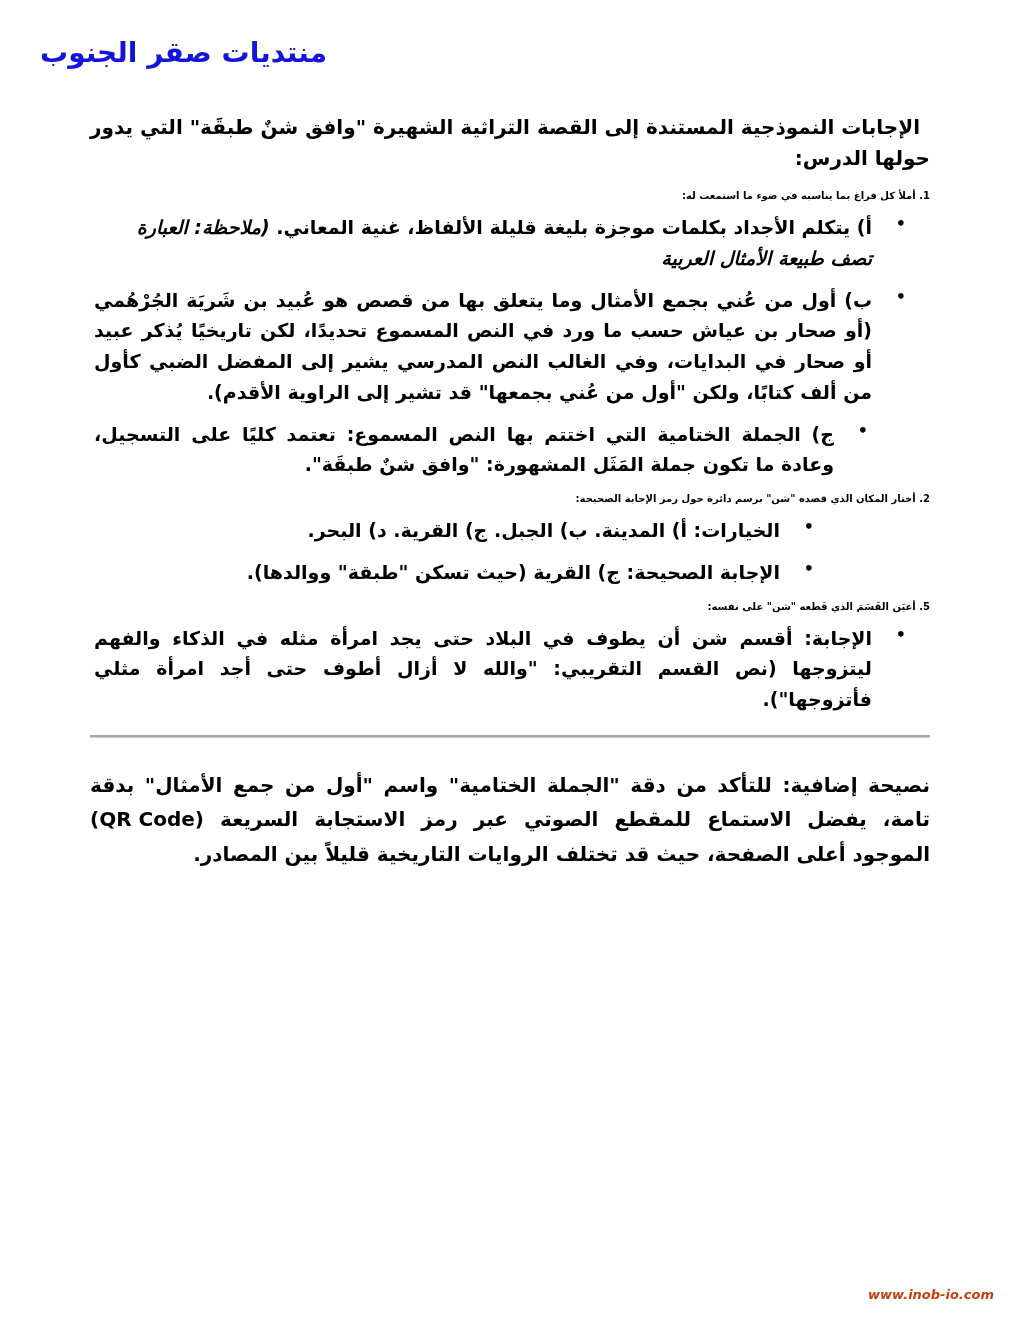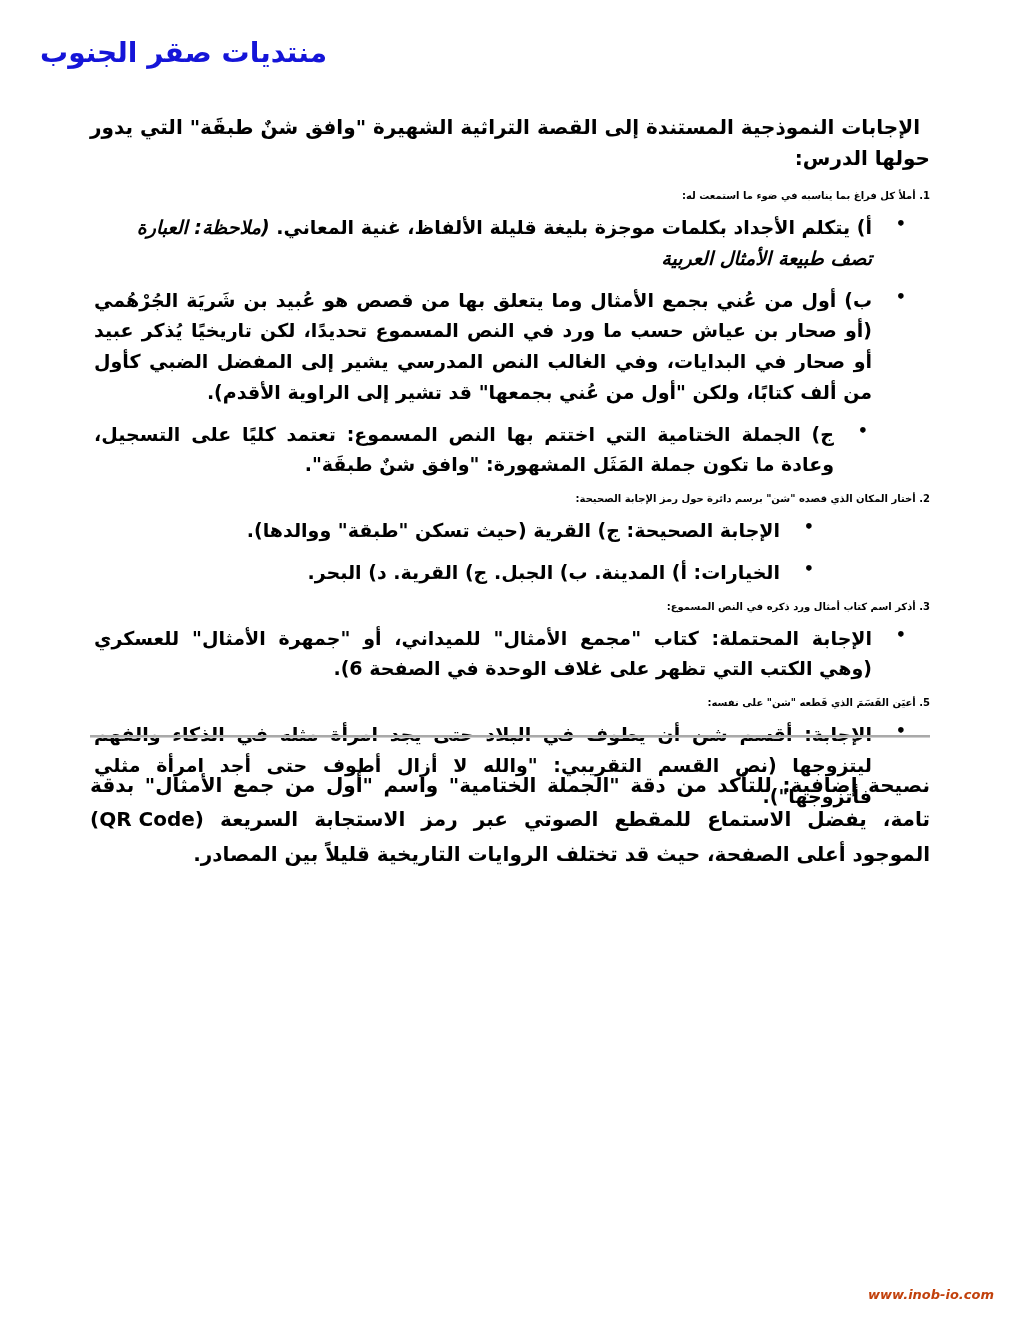--- a/index.html
+++ b/index.html
@@ -208,31 +208,25 @@
       <ul class="bullets">
         <li class="short"><span>أ) يتكلم الأجداد بكلمات موجزة بليغة قليلة الألفاظ، غنية المعاني. </span><span class="note-italic">(ملاحظة: العبارة تصف طبيعة الأمثال العربية</span></li>
         <li><span>ب) أول من عُني بجمع الأمثال وما يتعلق بها من قصص هو عُبيد بن شَريَة الجُرْهُمي (أو صحار بن عياش حسب ما ورد في النص المسموع تحديدًا، لكن تاريخيًا يُذكر عبيد أو صحار في البدايات، وفي الغالب النص المدرسي يشير إلى المفضل الضبي كأول من ألف كتابًا، ولكن "أول من عُني بجمعها" قد تشير إلى الراوية الأقدم).</span></li>
         <li class="indent-more"><span>ج) الجملة الختامية التي اختتم بها النص المسموع: تعتمد كليًا على التسجيل، وعادة ما تكون جملة المَثَل المشهورة: "وافق شنٌ طبقَة".</span></li>
       </ul>
     </div>
 
     <div class="q-block">
       <div class="q-heading">2. أختار المكان الذي قصده "شن" برسم دائرة حول رمز الإجابة الصحيحة:</div>
       <ul class="bullets">
+        <li class="short indent-most"><span>الخيارات: أ) المدينة. ب) الجبل. ج) القرية. د) البحر.</span></li>
         <li class="short indent-most"><span>الإجابة الصحيحة: ج) القرية (حيث تسكن "طبقة" ووالدها).</span></li>
-        <li class="short indent-most"><span>الخيارات: أ) المدينة. ب) الجبل. ج) القرية. د) البحر.</span></li>
       </ul>
     </div>
 
-    <div class="q-block">
-      <div class="q-heading">3. أذكر اسم كتاب أمثال ورد ذكره في النص المسموع:</div>
-      <ul class="bullets">
-        <li><span>الإجابة المحتملة: كتاب "مجمع الأمثال" للميداني، أو "جمهرة الأمثال" للعسكري (وهي الكتب التي تظهر على غلاف الوحدة في الصفحة 6).</span></li>
-      </ul>
-    </div>
 
     <div class="q-block">
       <div class="q-heading">5. أعيَن القَسَمَ الذي قَطعه "شن" على نفسه:</div>
       <ul class="bullets">
         <li><span>الإجابة: أقسم شن أن يطوف في البلاد حتى يجد امرأة مثله في الذكاء والفهم ليتزوجها (نص القسم التقريبي: "والله لا أزال أطوف حتى أجد امرأة مثلي فأتزوجها").</span></li>
       </ul>
     </div>
 
   </div>
 

